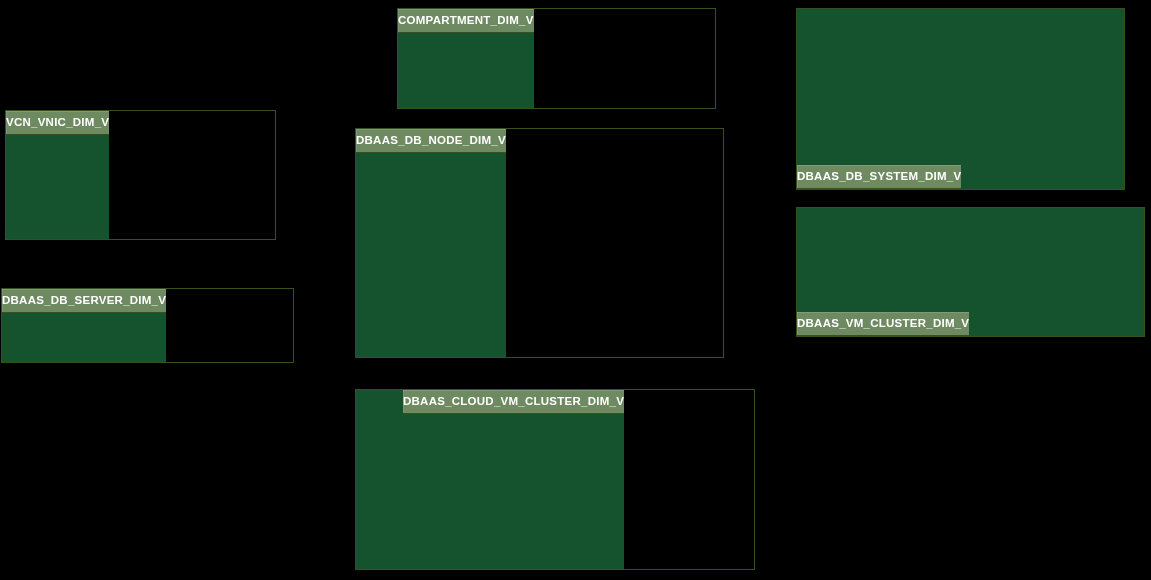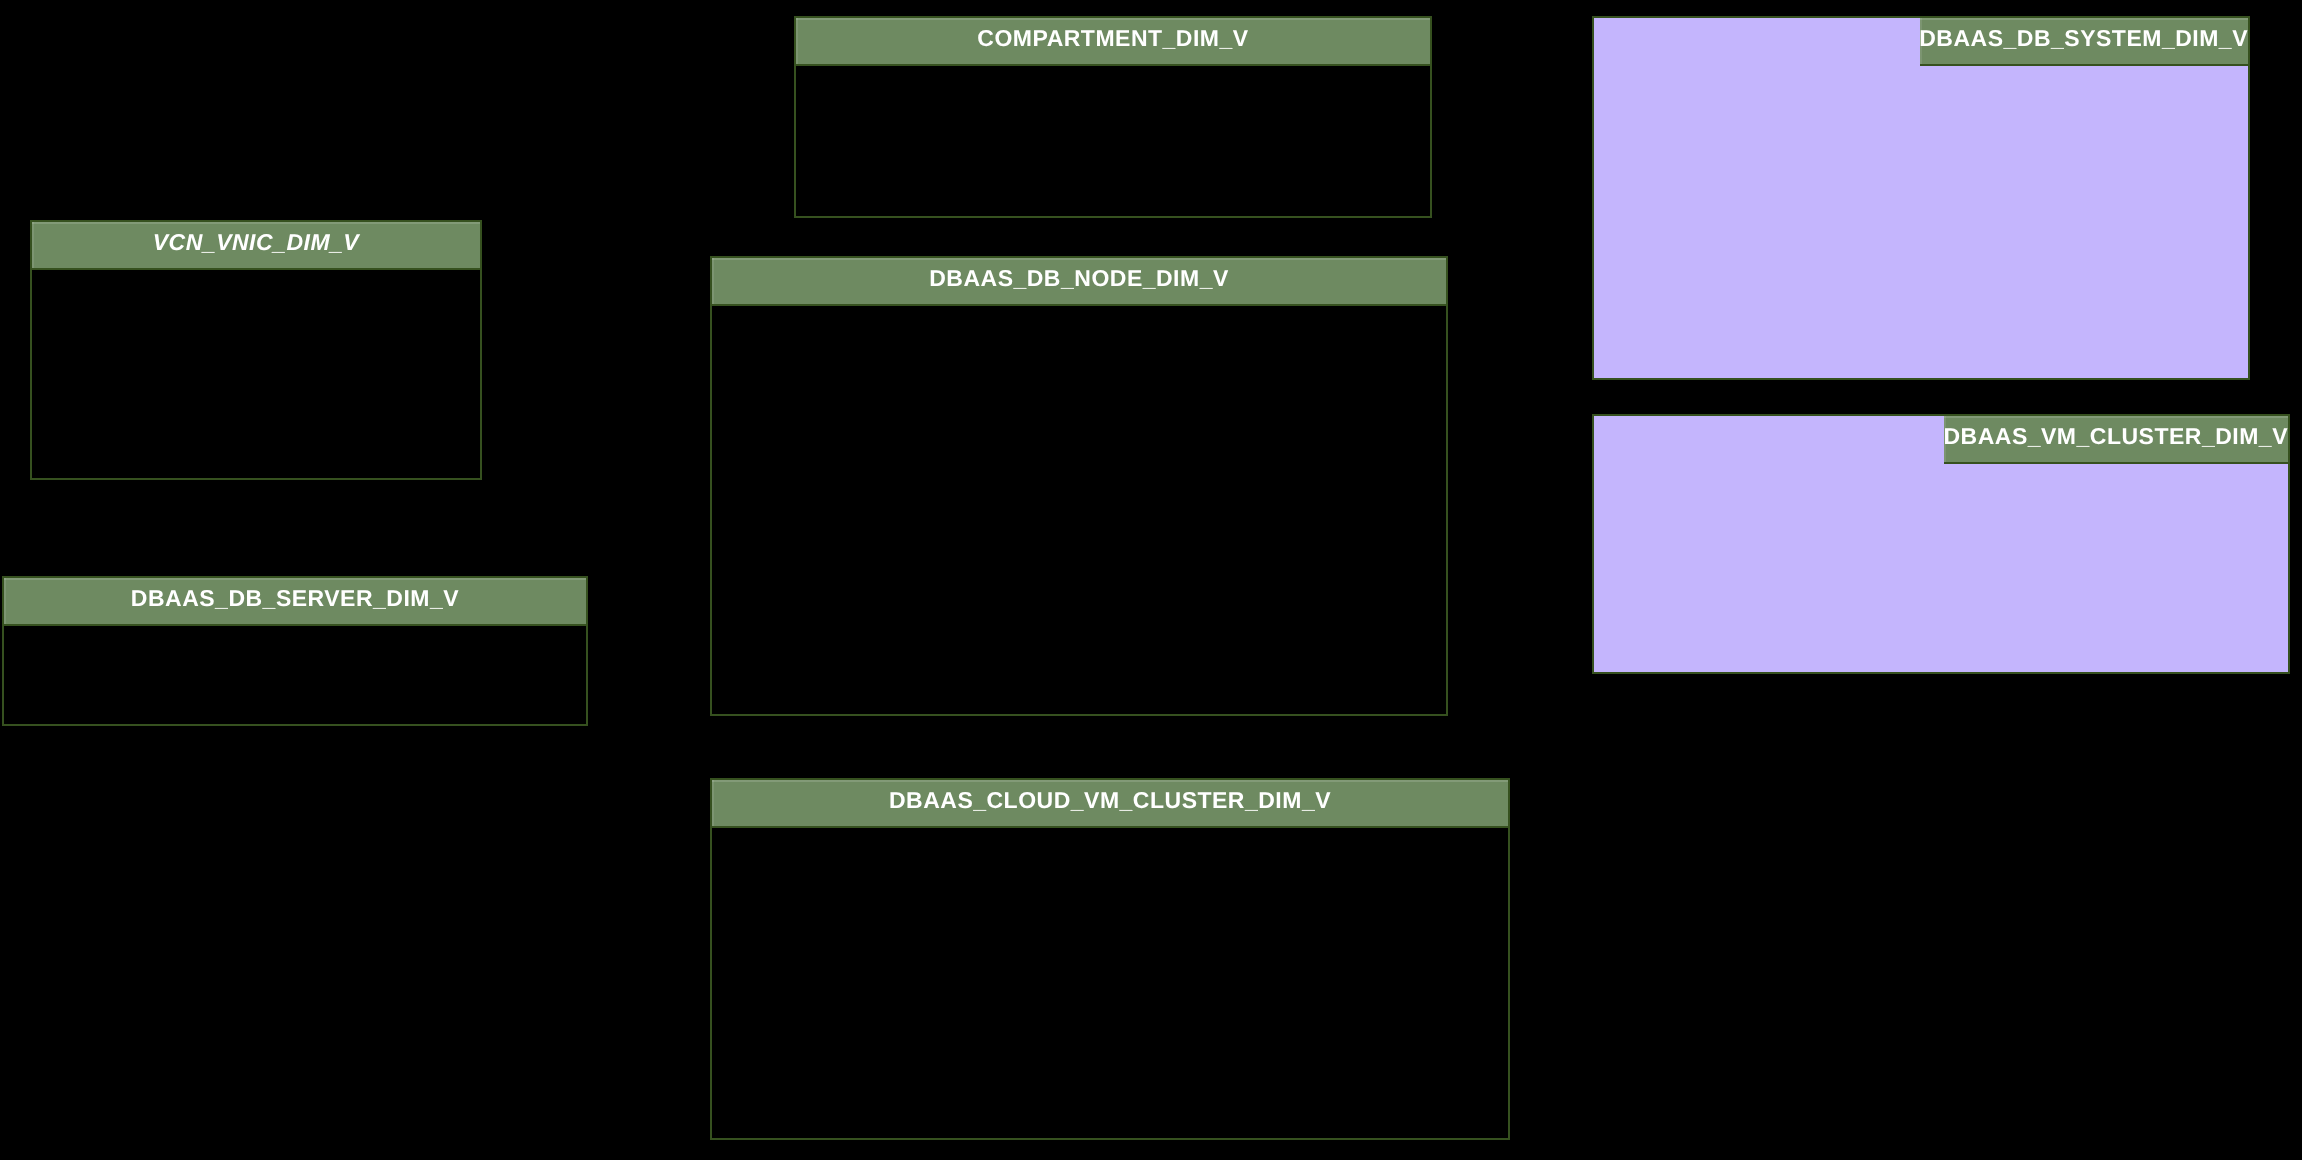--- a/index.html
+++ b/index.html
@@ -18,23 +18,23 @@
     position: absolute;
     left: 0; top: 0;
     width: 1151px;
     height: 580px;
     background: #000000;
   }
   .entity {
     position: absolute;
     box-sizing: border-box;
     border: 1px solid #36511f;
-    background: #c4b5fd;
+    background: #14532d;
     display: flex;
-    flex-direction: column;
+    flex-direction: row;
   }
   .entity-header {
     height: 23px;
     min-height: 23px;
     background: #6e8a61;
     border-bottom: 1px solid #36511f;
     display: flex;
     align-items: center;
     justify-content: center;
     box-shadow: inset 0 1px 0 rgba(255,255,255,0.14), inset 1px 0 0 rgba(255,255,255,0.10);
@@ -49,26 +49,26 @@
     line-height: 23px;
     -webkit-font-smoothing: antialiased;
   }
   .entity-body {
     flex: 1;
     background: #000000;
   }
 
   
   #entity-compartment       { left: 397px; top: 8px;   width: 319px; height: 101px; }
-  #entity-vcn-vnic          { left: 15px;   top: 110px; width: 226px; height: 130px; font-style: italic; }
+  #entity-vcn-vnic          { left: 5px;   top: 110px; width: 271px; height: 130px; }
   #entity-db-system         { left: 796px; top: 8px;   width: 329px; height: 182px; align-items: flex-end; }
   #entity-db-node           { left: 355px; top: 128px; width: 369px; height: 230px; }
   #entity-vm-cluster        { left: 796px; top: 207px; width: 349px; height: 130px; align-items: flex-end; }
   #entity-db-server         { left: 1px;   top: 288px; width: 293px; height: 75px;  }
-  #entity-cloud-vm-cluster  { left: 355px; top: 389px; width: 400px; height: 181px; }
+  #entity-cloud-vm-cluster  { left: 355px; top: 389px; width: 400px; height: 181px; padding-left: 47px; }
 </style>
 </head>
 <body>
 
 <div class="canvas">
 
   <div class="entity" id="entity-compartment">
     <div class="entity-header">
       <span class="entity-title">COMPARTMENT_DIM_V</span>
     </div>

